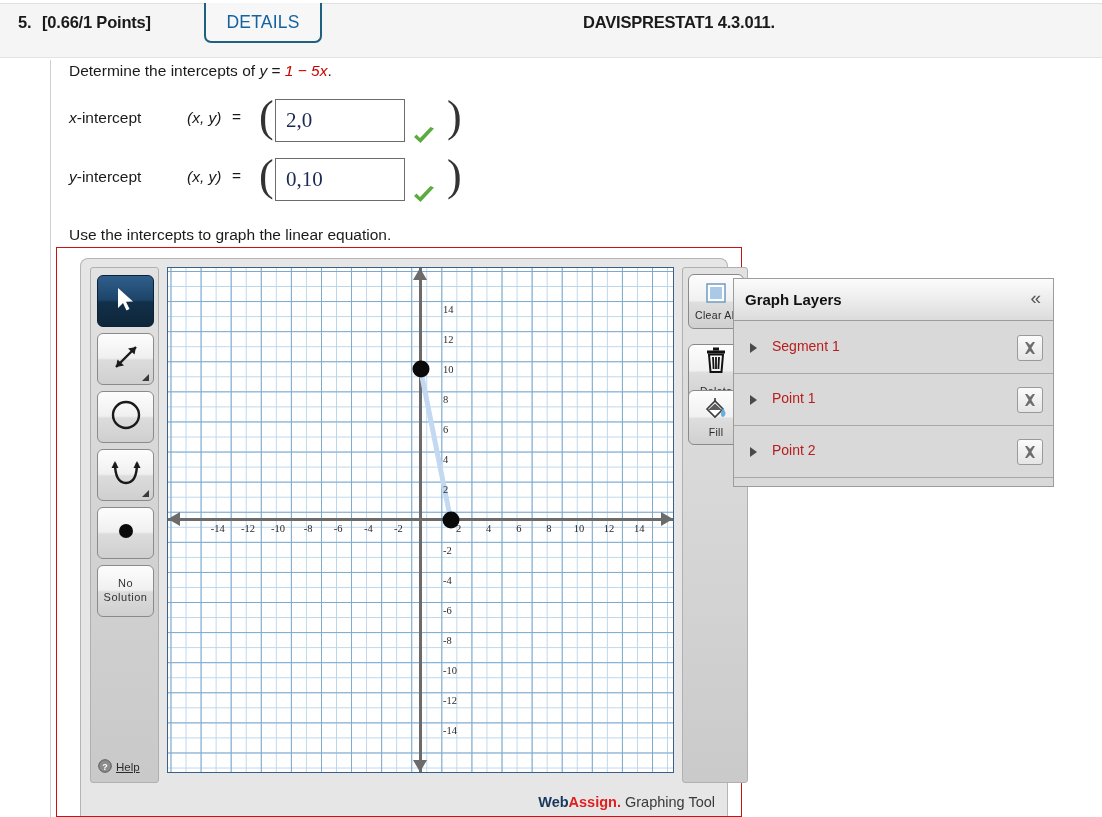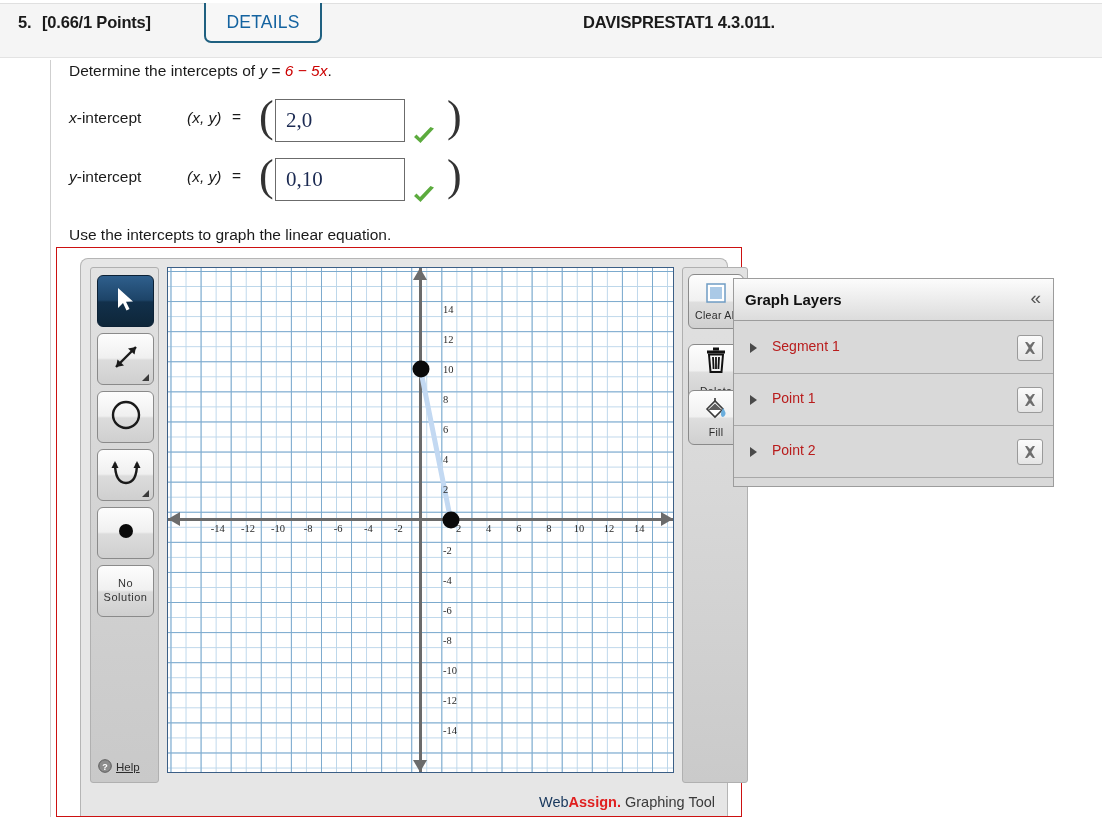--- a/index.html
+++ b/index.html
@@ -264,21 +264,21 @@
   #btn-delete    { top: 76px; gap: 8px; }
   #btn-fill      { top: 122px; }
   .action-label { font-size: 10.5px; color: #2b2b2b; letter-spacing: 0.3px; }
 
   
   #tool-footer {
     position: absolute; left: 0; bottom: 6px;
     width: 648px; text-align: right; padding-right: 14px;
     font-size: 14.5px; color: #3a3a3a;
   }
-  #brand-web { color: #16365c; font-weight: normal; }
+  #brand-web { color: #16365c; font-weight: bold; }
   #brand-assign { color: #e02020; font-weight: bold; }
   #brand-tool { color: #3a3a3a; }
 
   
   #graph-layers-panel {
     position: absolute; left: 733px; top: 278px;
     width: 321px; height: 209px;
     background: #d9d9d9;
     border: 1px solid #9c9c9c;
   }
@@ -335,21 +335,21 @@
   <span id="points-label">[0.66/1 Points]</span>
   <div class="hdr-tab" id="tab-details">
     <span>DETAILS</span>
   </div>
   <span id="assignment-code">DAVISPRESTAT1 4.3.011.</span>
 </div>
 
 <div id="content-divider"></div>
 
 <div id="prompt-line">
-  <span>Determine the intercepts of </span><span class="mathvar">y</span><span> = </span><span class="redterm mathvar">6 − 5x</span><span>.</span>
+  <span>Determine the intercepts of </span><span class="mathvar">y</span><span> = </span><span class="redterm mathvar">1 − 5x</span><span>.</span>
 </div>
 
 <div class="intercept-row" id="row-x-intercept">
   <span class="intercept-label"><span class="mathvar">x</span><span>-intercept</span></span>
   <span class="intercept-coords mathvar">(x, y)</span>
   <span class="intercept-eq">=</span>
   <span class="paren paren-l">(</span>
   <input class="answer-box" id="x-intercept-input" value="2,0" style="">
   <span class="check-icon">
     <svg viewBox="0 0 24 20" width="24" height="20">

